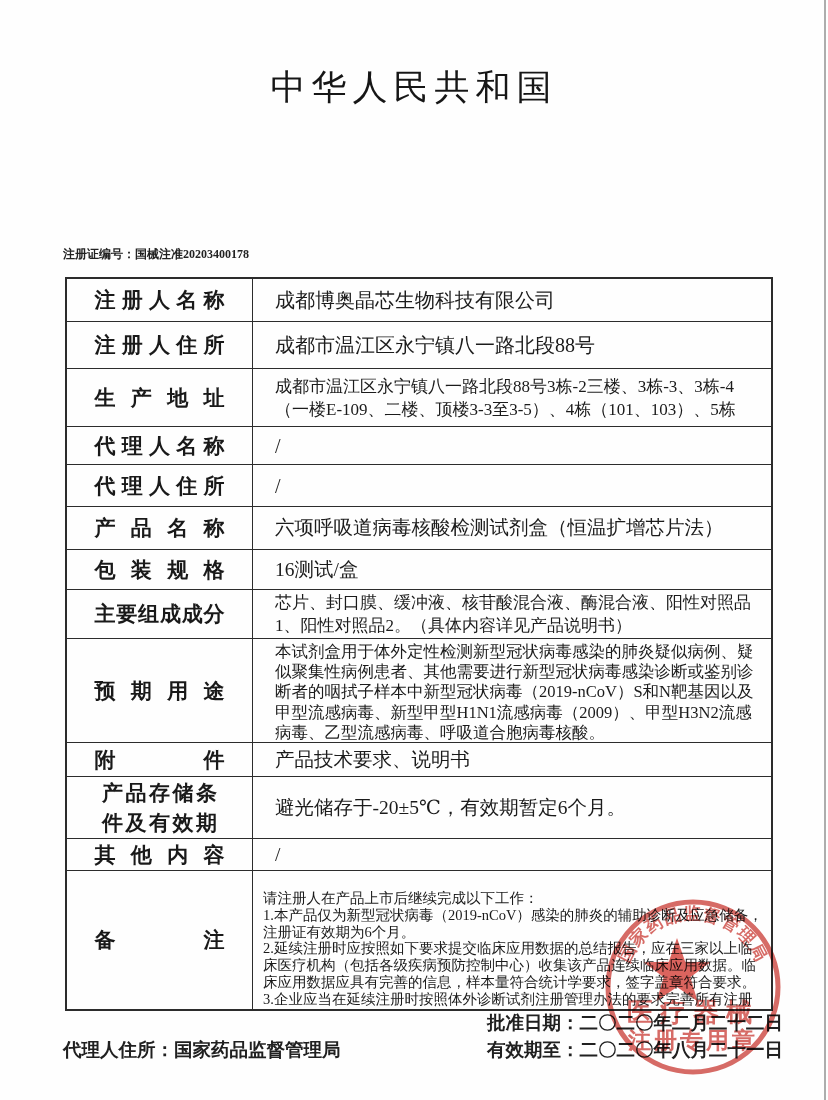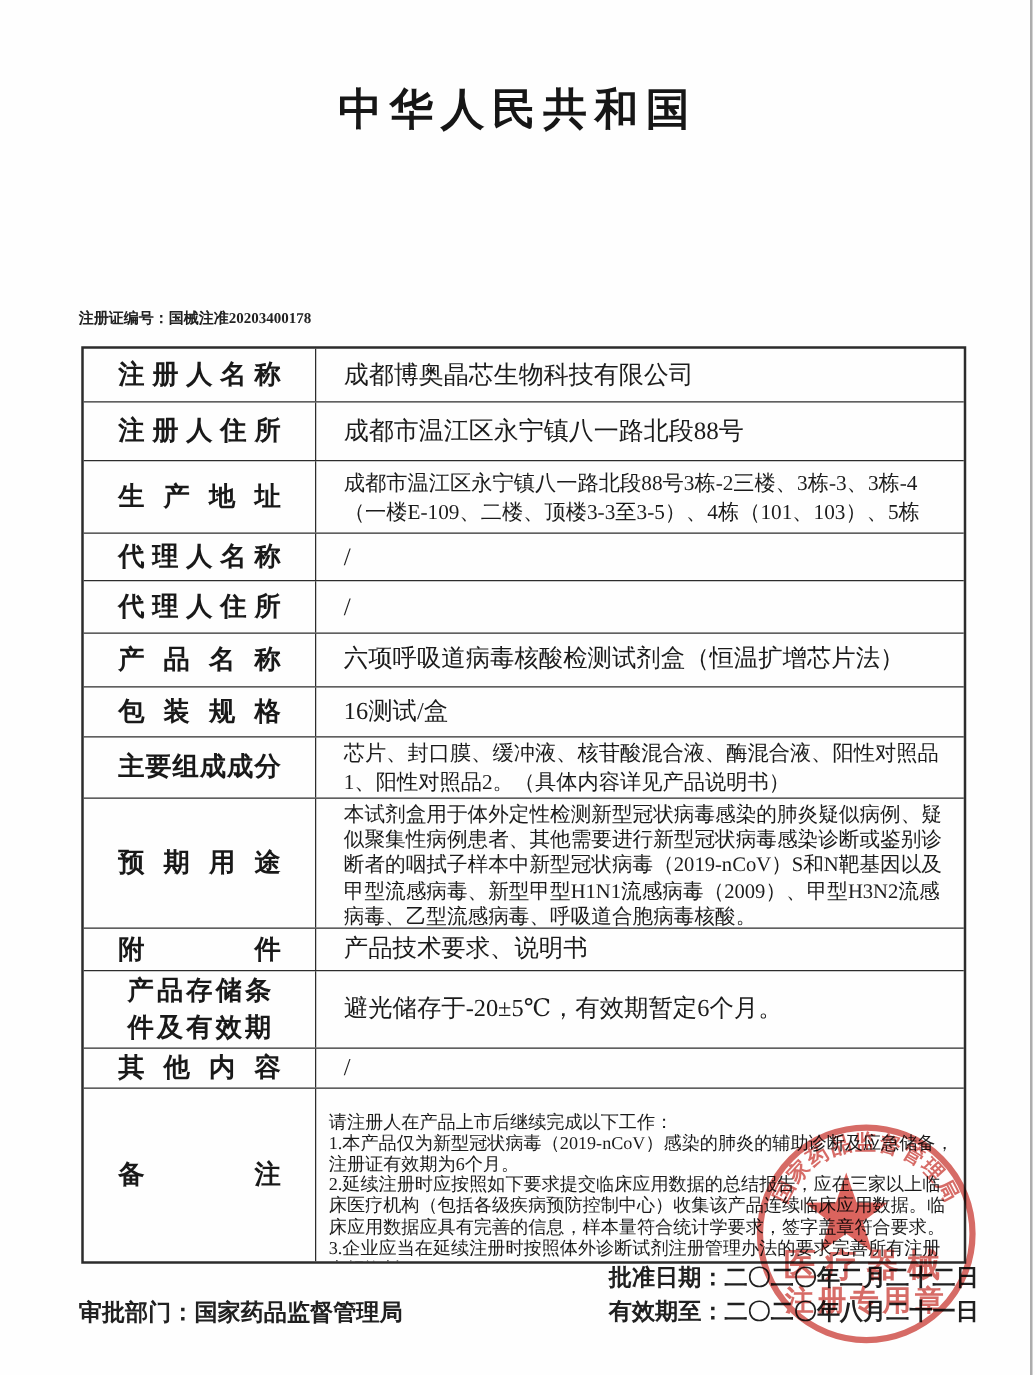--- a/index.html
+++ b/index.html
@@ -1,20 +1,20 @@
 <!DOCTYPE html>
 <html><head>
 <meta charset="utf-8">
 <style>
   html,body{margin:0;padding:0;background:#ffffff;}
   .page{position:relative;width:828px;height:1100px;background:#fefefe;overflow:hidden;
         font-family:"Liberation Serif","DejaVu Serif",serif;color:#1d1d1d;}
   .scan-edge{position:absolute;right:2px;top:0;width:2px;height:1100px;background:#8a8a8a;opacity:.7;}
   .country-title{position:absolute;top:64px;left:0;width:100%;text-align:center;
-        font-size:35px;font-weight:700;letter-spacing:6px;color:#161616;}
+        font-size:35px;font-weight:400;letter-spacing:6px;color:#161616;}
   .cert-title{position:absolute;top:165px;left:0;width:100%;text-align:center;
         font-size:31px;font-weight:900;letter-spacing:2px;color:#161616;}
   .cert-no{position:absolute;left:63px;top:246px;font-size:12px;font-weight:700;color:#222;}
   .ctable{position:absolute;left:65px;top:277px;width:708px;border:2px solid #2c2c2c;box-sizing:border-box;background:transparent;}
   .trow{display:flex;border-bottom:1.5px solid #2c2c2c;box-sizing:border-box;}
   .trow:last-child{border-bottom:none;}
   .lcell{width:186px;min-width:186px;border-right:1.5px solid #2c2c2c;box-sizing:border-box;
         display:flex;align-items:center;justify-content:center;
         font-family:"Liberation Sans","DejaVu Sans",sans-serif;font-weight:700;font-size:21px;color:#191919;}
   .ltext{display:inline-block;width:130px;text-align:justify;text-align-last:justify;line-height:1.4;}
@@ -163,21 +163,21 @@
   <div class="dates">
     <div class="date-line">
       <span>批准日期：</span><span>二〇二〇年二月二十二日</span>
     </div>
     <div class="date-line">
       <span>有效期至：</span><span>二〇二〇年八月二十一日</span>
     </div>
   </div>
 
   <div class="dept">
-    <span>审批部门：</span><span>国家药品监督管理局</span>
+    <span>代理人住所：</span><span>国家药品监督管理局</span>
   </div>
 
   <svg class="seal" viewBox="0 0 212 212" overflow="visible">
     <circle cx="105" cy="99" r="85" fill="none" stroke="#cf4a44" stroke-width="5"></circle>
     <path id="seal-arc" d="M 41.1 75.7 A 68 68 0 0 1 168.9 75.7" fill="none"></path>
     <text font-size="17" letter-spacing="1.5" fill="#cf4a44">
       <textPath href="#seal-arc" startOffset="50%" text-anchor="middle">国家药品监督管理局</textPath>
     </text>
     <polygon fill="#d5423a" points="89,50 97.2,73.7 122.3,74.2 102.3,89.3 109.6,113.3 89,99 68.4,113.3 75.7,89.3 55.7,74.2 80.8,73.7"></polygon>
     <text x="105" y="133" text-anchor="middle" font-size="26" letter-spacing="7" fill="#cf4a44">医疗器械</text>

